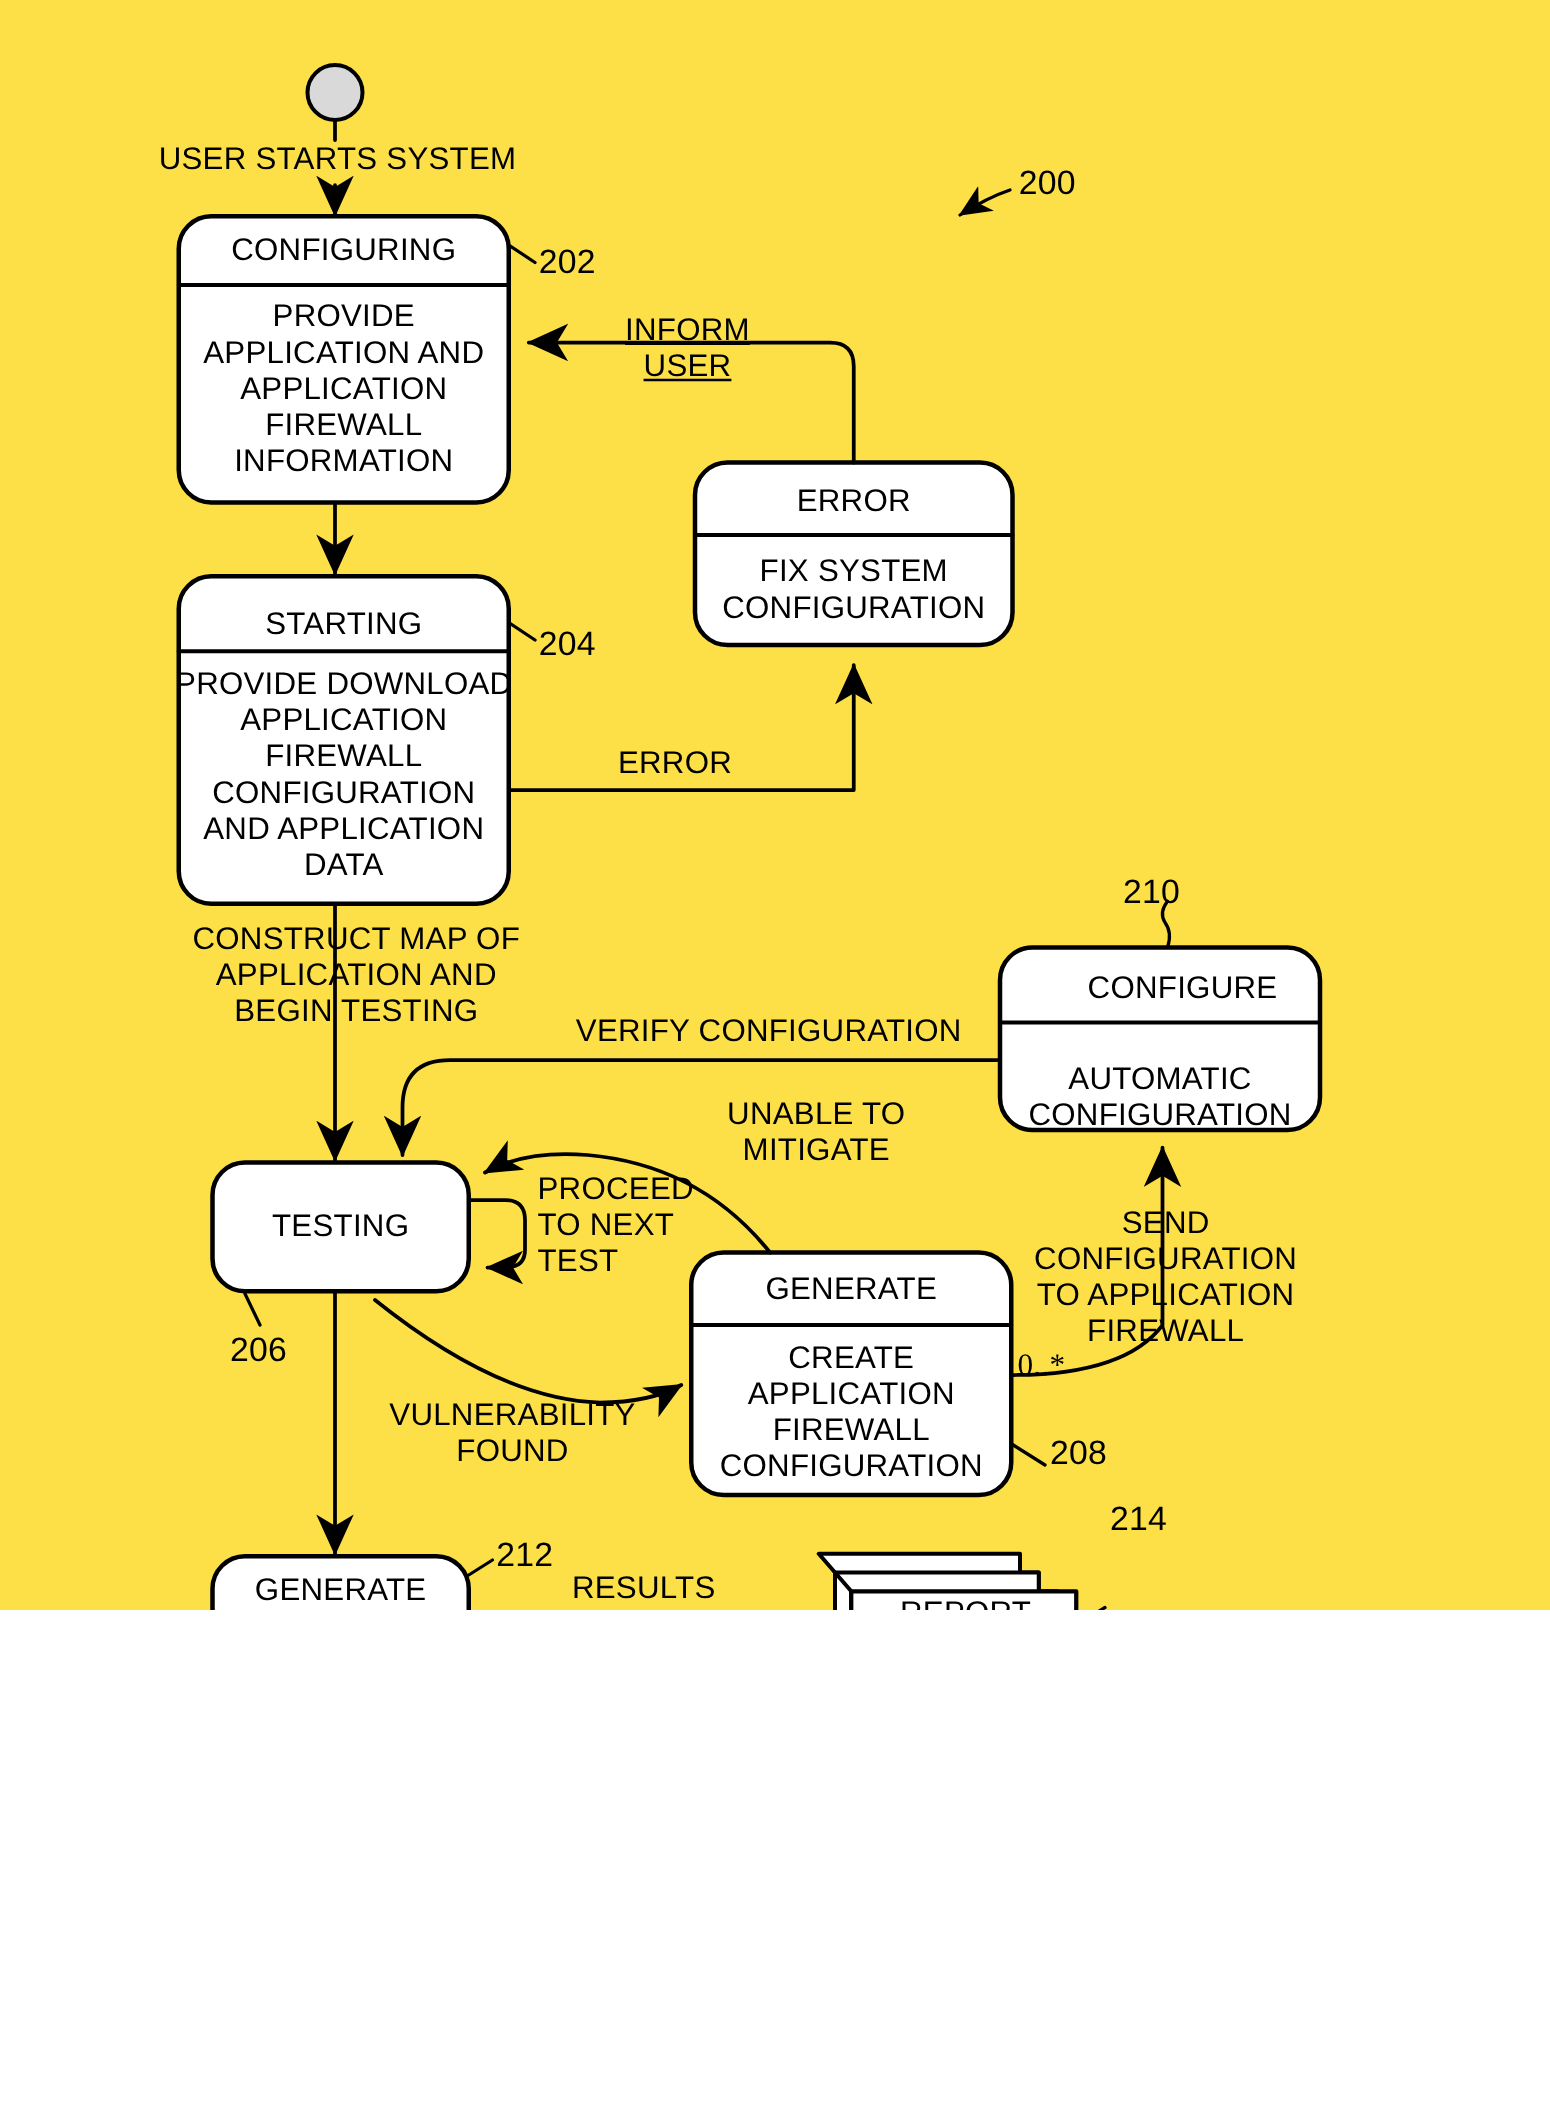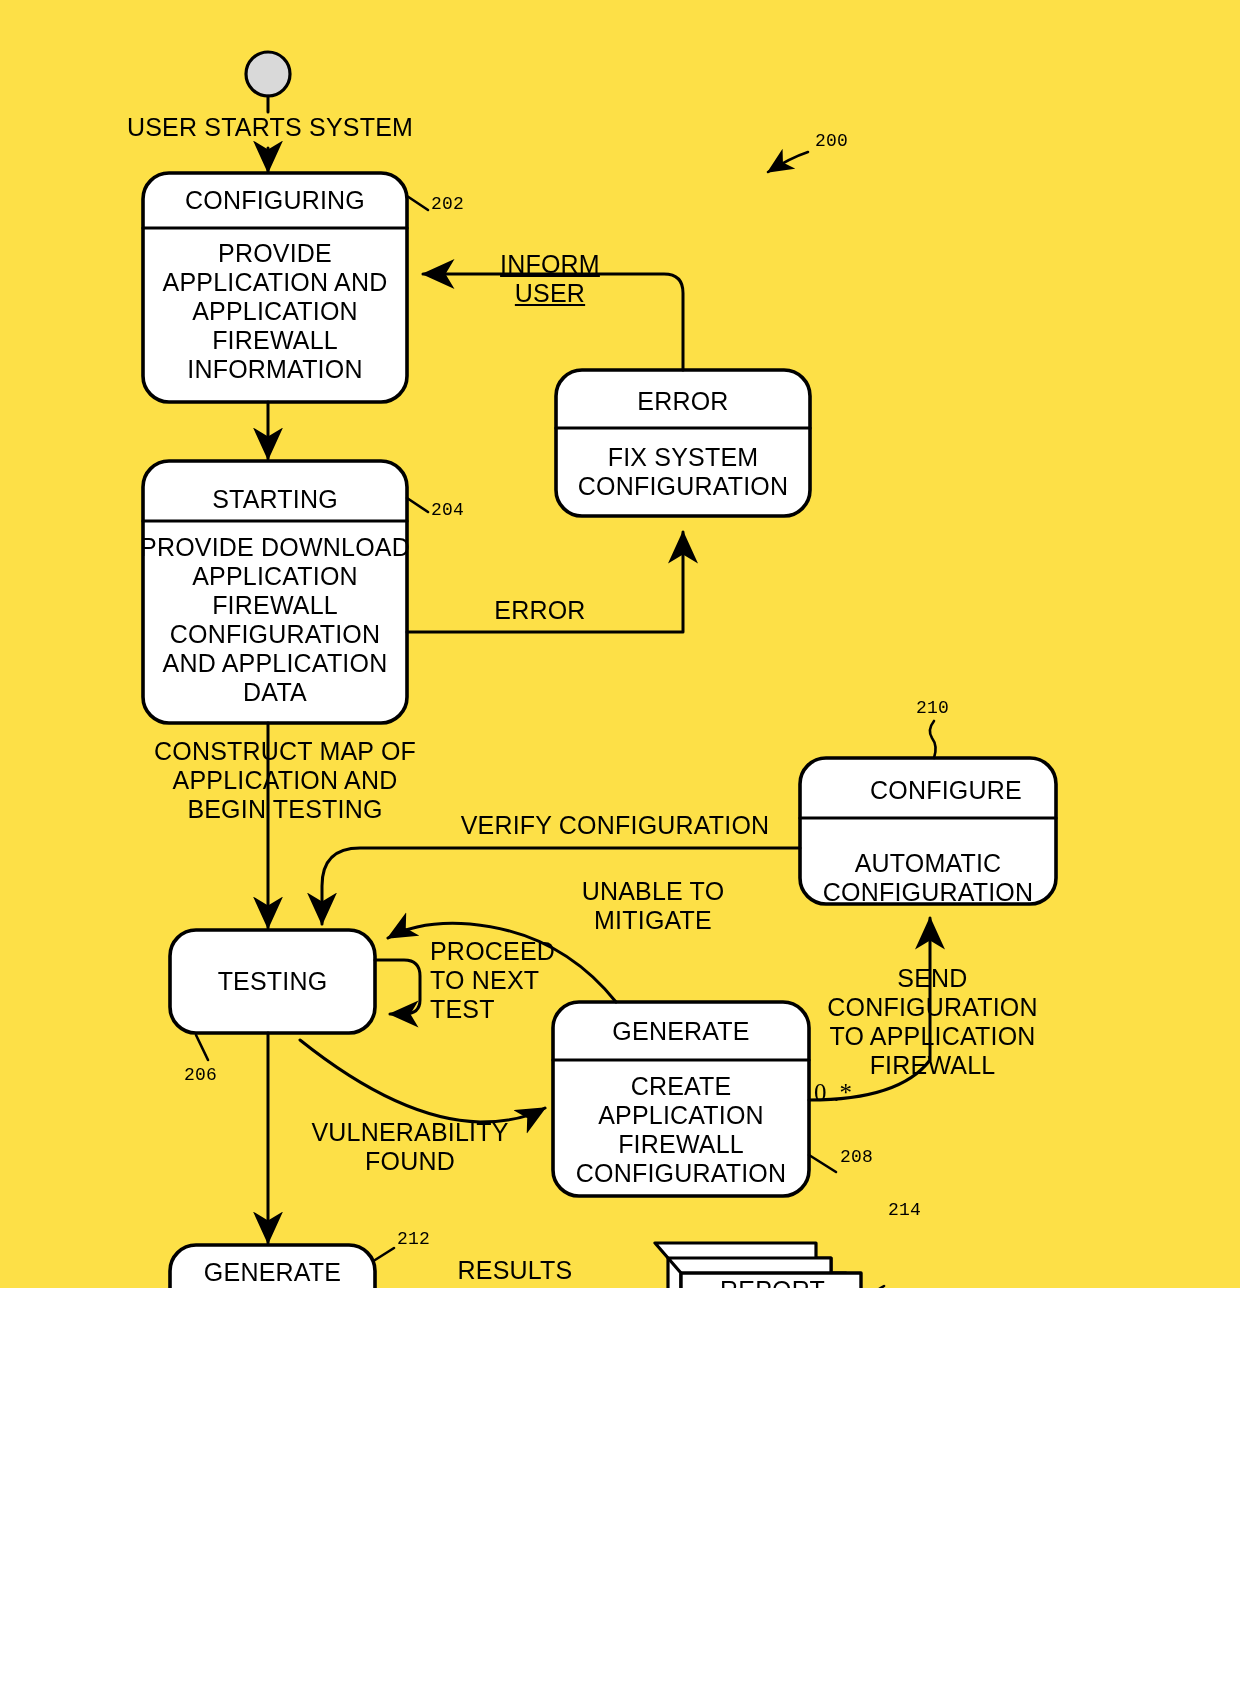--- a/index.html
+++ b/index.html
@@ -38,22 +38,22 @@
   .state-title {
     font-size: 25px;
   }
   .state-body {
     font-size: 25px;
   }
   .edge-label {
     font-size: 25px;
   }
   .ref-num {
-    font-size: 18px;
-    font-family: Liberation Mono, monospace;
+    font-size: 27px;
+    font-family: Liberation Sans, sans-serif;
   }
   .fig-label {
     font-size: 46px;
     letter-spacing: 1px;
   }
   .mult {
     font-size: 25px;
     font-family: "Liberation Serif", serif;
   }
 </style>
@@ -183,21 +183,21 @@
 
   <div class="txt edge-label" style="left:450px; top:596px; width:180px;">ERROR</div>
 
   <div class="txt edge-label" style="left:135px; top:737px; width:300px;">CONSTRUCT MAP OF
 APPLICATION AND
 BEGIN TESTING</div>
 
   <div class="txt state-title" style="left:800px; top:776px; width:256px;padding-left:18px;">CONFIGURE</div>
   <div class="txt state-body" style="left:798px; top:830px; width:260px;margin-top:19px;">AUTOMATIC
 CONFIGURATION</div>
-  <div class="txt ref-num" style="left:916px; top:698px; width:80px; text-align:left;">210</div>
+  <div class="txt ref-num" style="left:864px; top:698px; width:80px; text-align:right;">210</div>
 
   <div class="txt edge-label" style="left:455px; top:811px; width:320px;">VERIFY CONFIGURATION</div>
 
   <div class="txt state-title" style="left:170px; top:967px; width:205px;">TESTING</div>
   <div class="txt ref-num" style="left:184px; top:1065px; width:70px; text-align:left;">206</div>
 
   <div class="txt edge-label" style="left:553px; top:877px; width:200px;">UNABLE TO
 MITIGATE</div>
 
   <div class="txt edge-label" style="left:430px; top:937px; width:130px; text-align:left;">PROCEED

